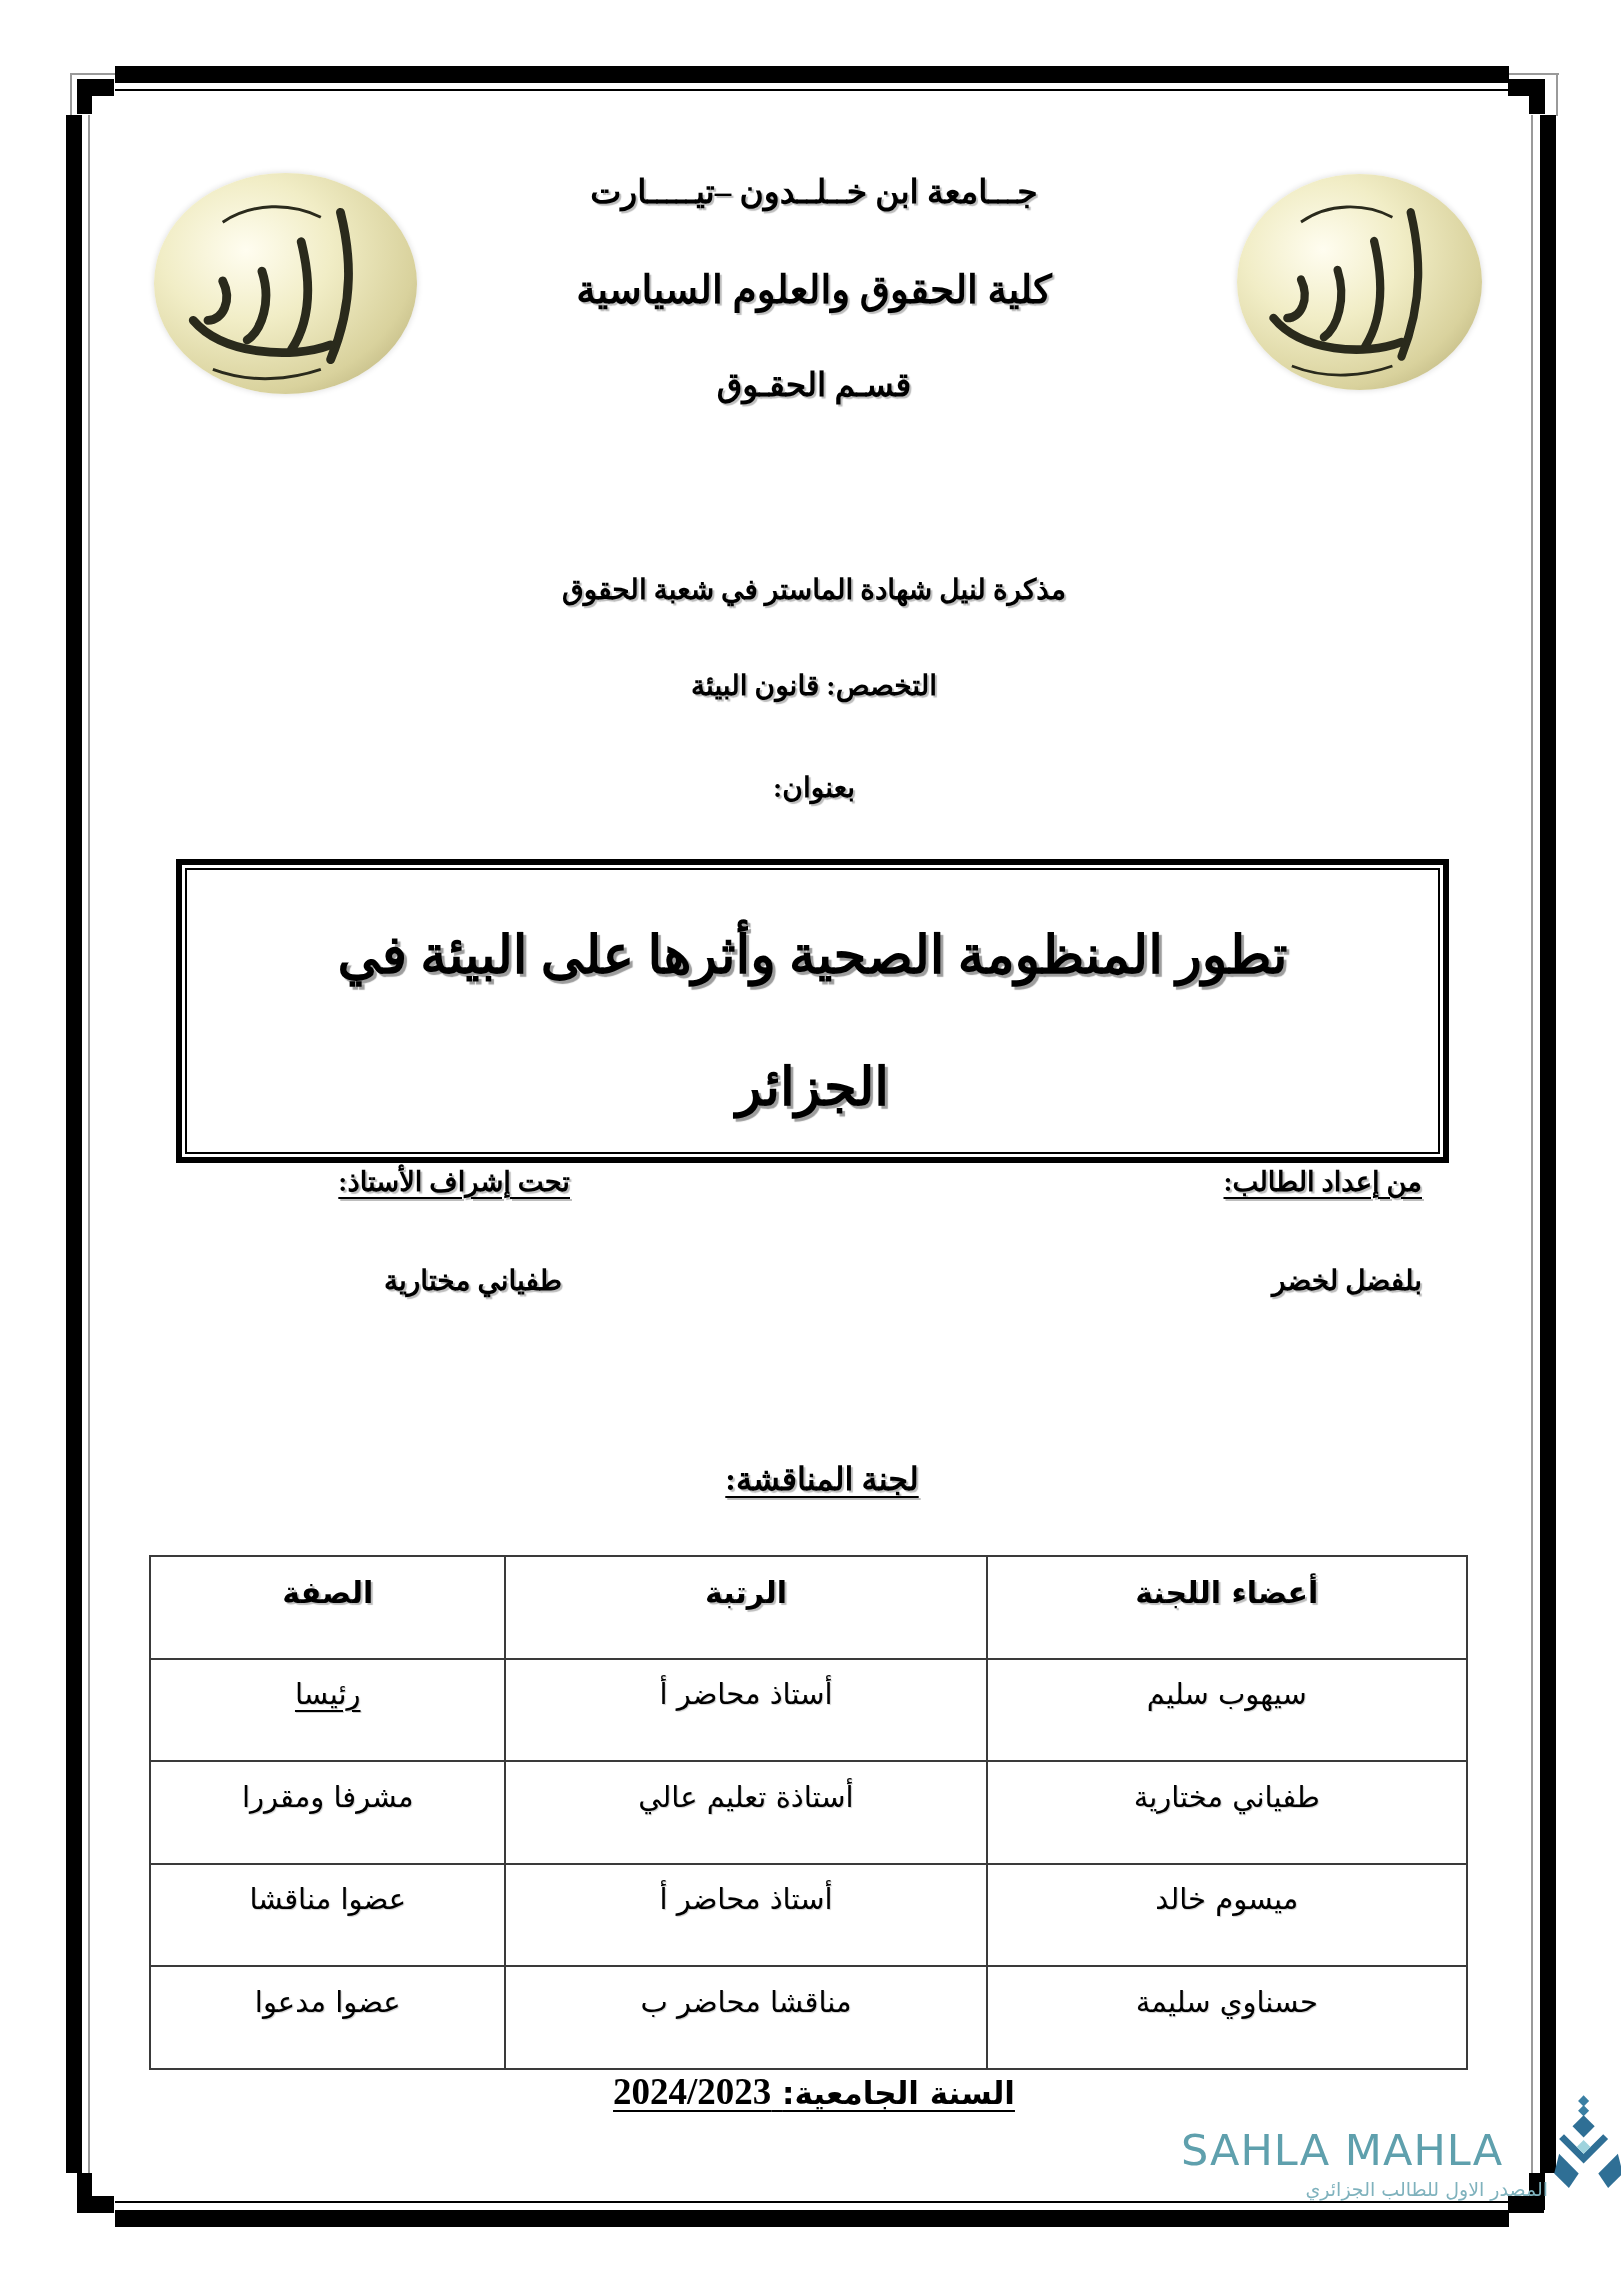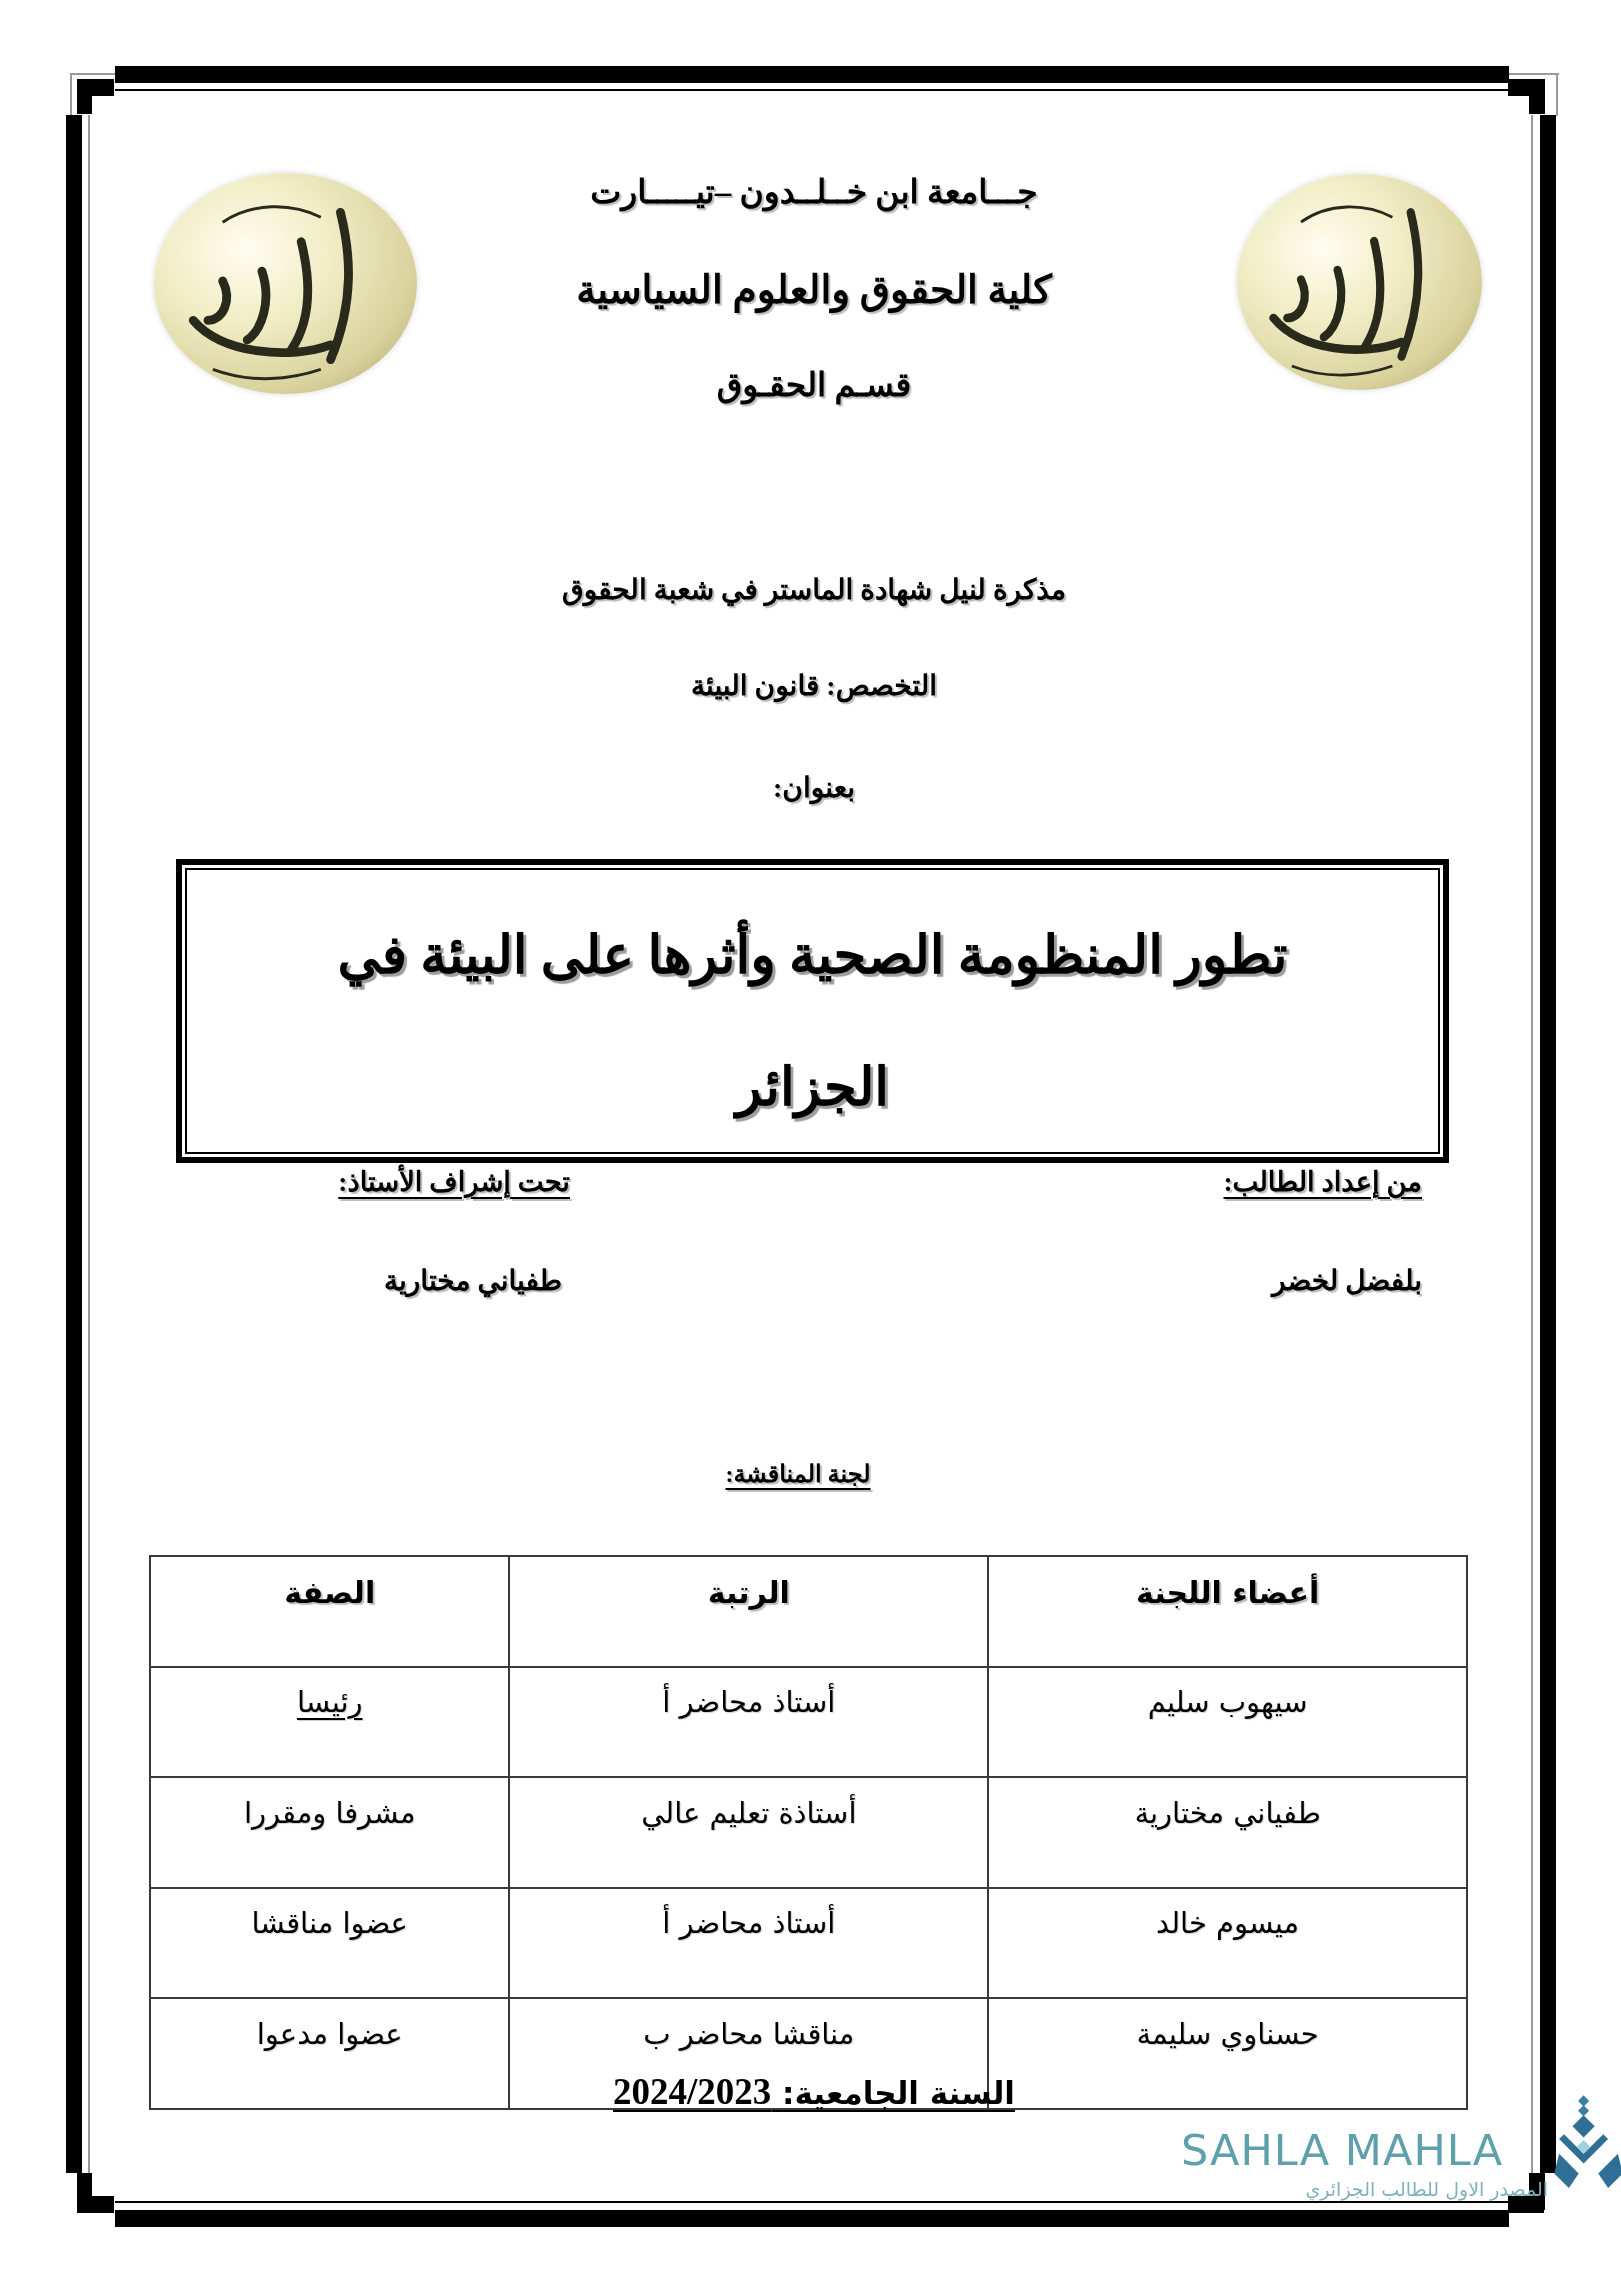--- a/index.html
+++ b/index.html
@@ -27,21 +27,21 @@
   .title-box-inner { position: absolute; left: 2.9px; top: 2.9px; right: 2.9px; bottom: 2.9px;
                      border: 2px solid #000; }
   .title-line { position: absolute; left: 0; right: 0; text-align: center; direction: rtl;
                 font-weight: bold; font-size: 53px; text-shadow: 2.9px 2.9px 1px #9d9d9d; white-space: nowrap; }
 
   .underlined { text-decoration: underline; text-underline-offset: 5.9px; text-decoration-thickness: 2px; }
 
   
   table.committee { position: absolute; left: 149px; top: 1555px; width: 1319px;
                     border-collapse: collapse; direction: rtl; }
-  table.committee td, table.committee th { border: 2px solid #3a3a3a; height: 97px; padding: 12px;
+  table.committee td, table.committee th { border: 2px solid #3a3a3a; height: 97px; padding: 4px;
                     vertical-align: top; text-align: center; }
   table.committee th { font-weight: bold; font-size: 30px; padding-top: 17.6px; height: 79px;
                        text-shadow: 2px 2px 1px #bdbdbd; }
   table.committee td { font-size: 29px; padding-top: 17.6px; height: 79px; text-shadow: 1px 1px 1px #cfcfcf; }
   .col-a { width: 480px; }
   .col-b { width: 481px; }
   .col-c { width: 352px; }
 
   
   .wm-text { position: absolute; left: 1181px; top: 2125px; font-family: "DejaVu Sans", sans-serif;
@@ -120,21 +120,21 @@
   <div class="title-box-inner"></div>
   <div class="title-line" style="top:59px;">تطور المنظومة الصحية وأثرها على البيئة في</div>
   <div class="title-line" style="top:191px;">الجزائر</div>
 </div>
 
 <div class="abs h-bold underlined" style="right:199px; top:1166px; font-size:27.4px; direction:rtl; white-space:nowrap;">من إعداد الطالب:</div>
 <div class="abs h-bold underlined" style="right:1051px; top:1166px; font-size:27.4px; direction:rtl; white-space:nowrap;">تحت إشراف الأستاذ:</div>
 <div class="abs h-bold" style="right:199px; top:1264px; font-size:28px; direction:rtl; white-space:nowrap;">بلفضل لخضر</div>
 <div class="abs h-bold" style="right:1059px; top:1264px; font-size:28px; direction:rtl; white-space:nowrap;">طفياني مختارية</div>
 
-<div class="abs center-text h-bold underlined" style="left:396px; width:804px; top:1460px; font-size:24px;">لجنة المناقشة:</div>
+<div class="abs center-text h-bold underlined" style="left:420px; width:804px; top:1460px; font-size:32px;">لجنة المناقشة:</div>
 
 <table class="committee">
   <tbody>
       <tr>
     <th class="col-a">أعضاء اللجنة</th>
     <th class="col-b">الرتبة</th>
     <th class="col-c">الصفة</th>
   </tr>
   <tr>
     <td>سيهوب سليم</td>

